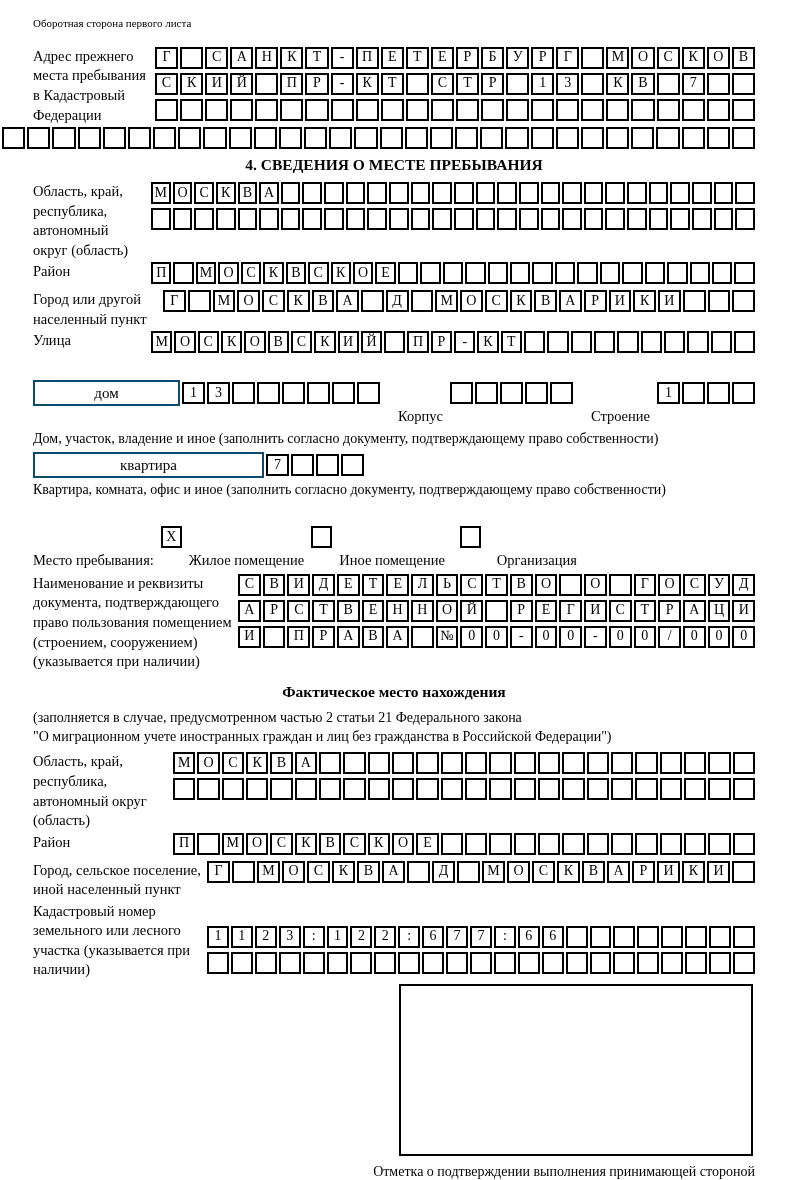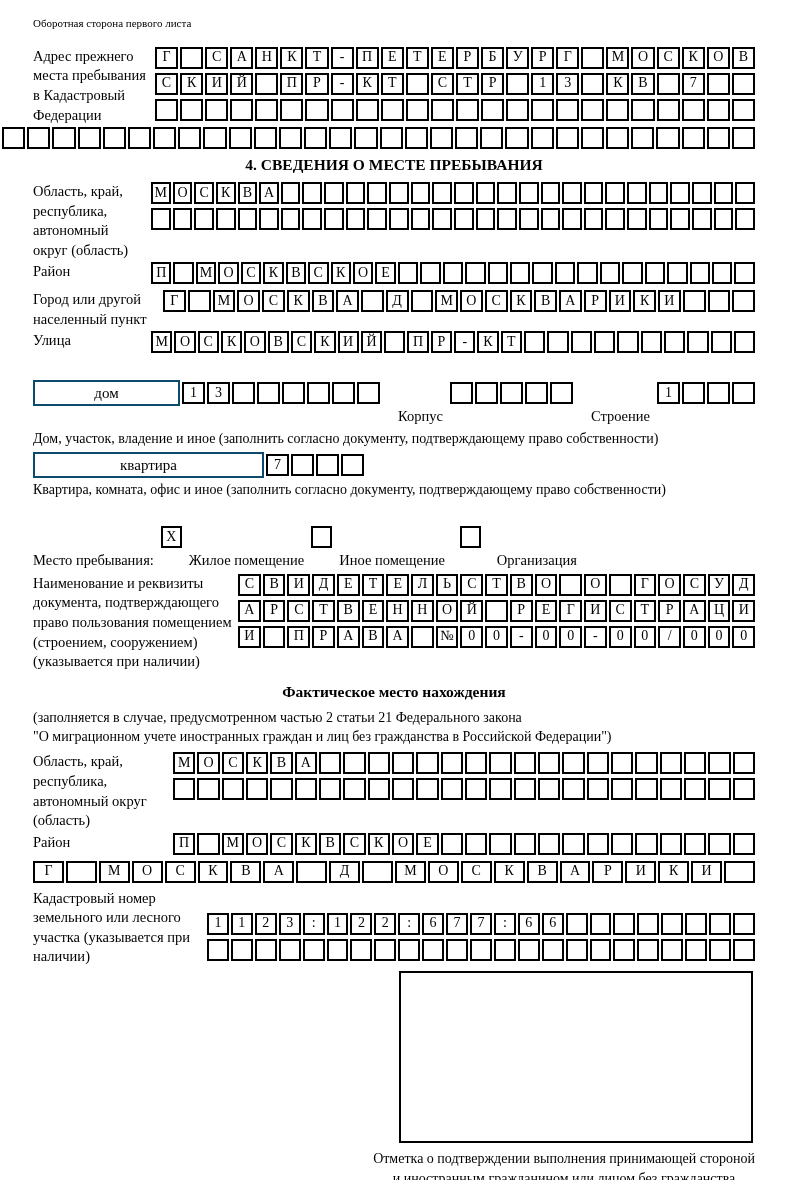--- a/index.html
+++ b/index.html
@@ -544,20 +544,21 @@
           <div class="cell"></div>
           <div class="cell"></div>
           <div class="cell"></div>
           <div class="cell"></div>
           <div class="cell"></div>
         </div>
     </div>
   </div>
 
   <div class="field" style="--lw:174px">
+    <div class="flabel">Город, сельское поселение, иной населенный пункт</div>
     <div class="rows">
       <div class="boxrow">
           <div class="cell">Г</div>
           <div class="cell"></div>
           <div class="cell">М</div>
           <div class="cell">О</div>
           <div class="cell">С</div>
           <div class="cell">К</div>
           <div class="cell">В</div>
           <div class="cell">А</div>

